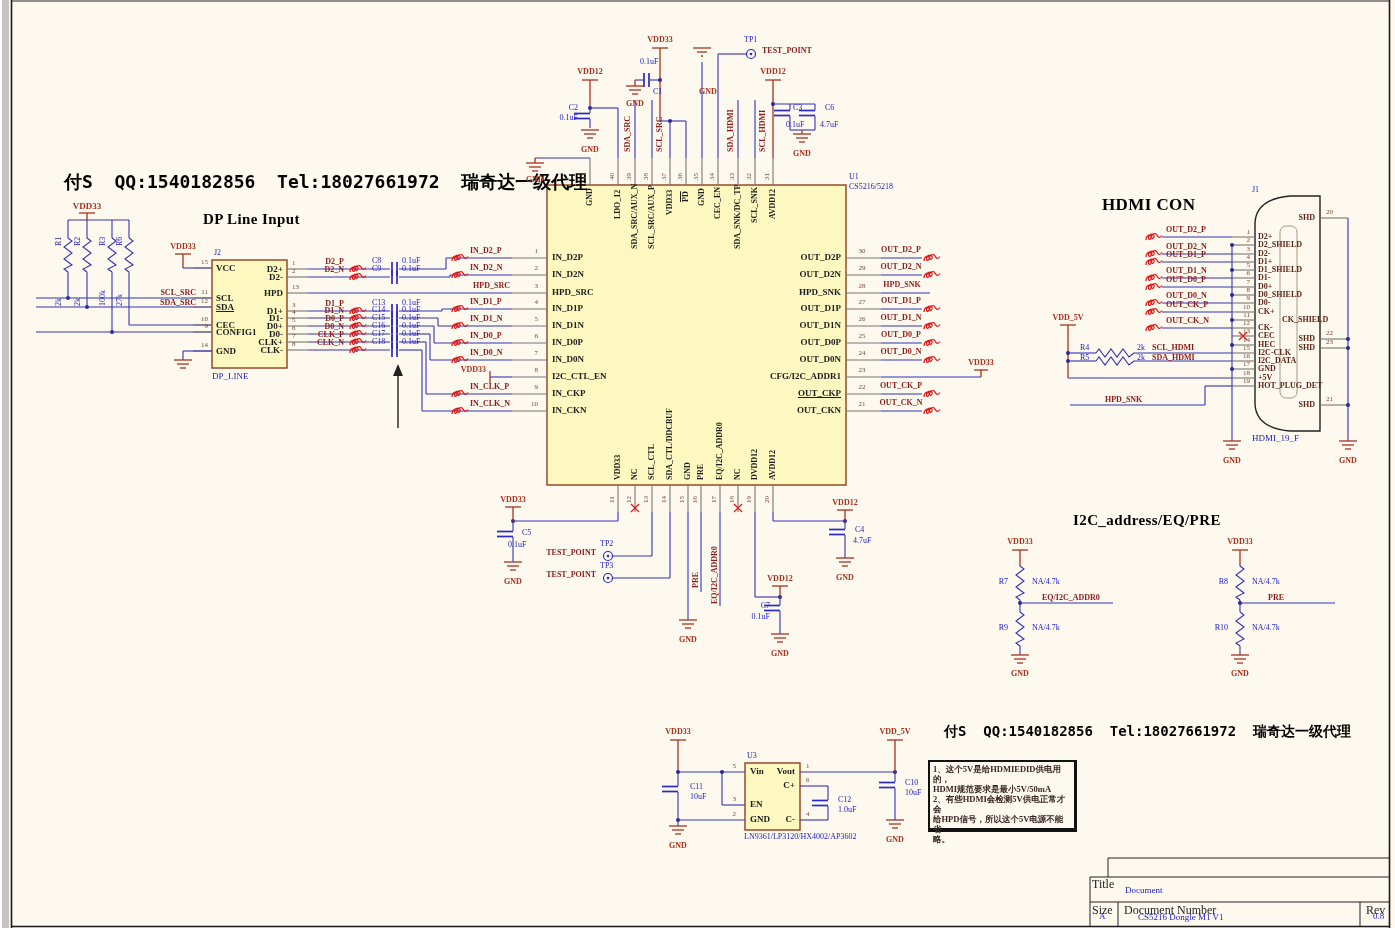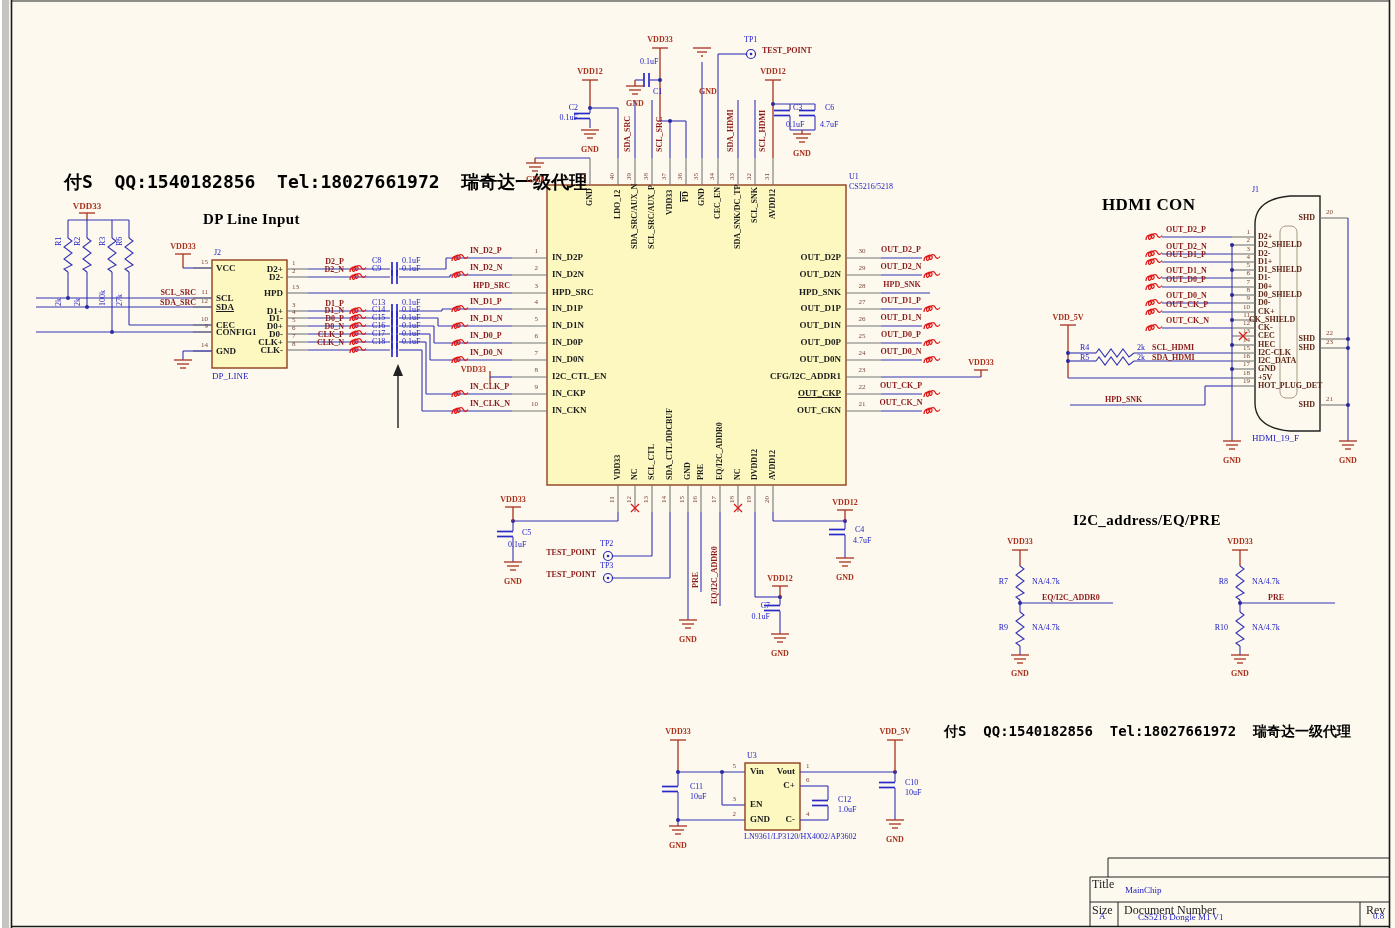--- a/index.html
+++ b/index.html
@@ -490,23 +490,30 @@
       <line x1="1360" y1="902" x2="1360" y2="926" class="tb"></line>
     </svg>
 
   <div class="t vendor" style="left:64px;top:173px">付S  QQ:1540182856  Tel:18027661972  瑞奇达一级代理</div>
   <div class="t vendor2" style="left:944px;top:724px">付S  QQ:1540182856  Tel:18027661972  瑞奇达一级代理</div>
 
   <div class="t ttl" style="left:203px;top:212px">DP Line Input</div>
   <div class="t ttl2" style="left:1102px;top:196px">HDMI CON</div>
   <div class="t ttl" style="left:1073px;top:513px">I2C_address/EQ/PRE</div>
 
+  <div class="note" style="left:928px;top:760px;width:138px;height:62px" id="note2">
+      <div>1、这个5V是给HDMIEDID供电用的，</div>
+      <div>HDMI规范要求是最小5V/50mA</div>
+      <div>2、有些HDMI会检测5V供电正常才会</div>
+      <div>给HPD信号，所以这个5V电源不能省</div>
+      <div>略。</div>
+    </div>
 
   <div class="t tbl" style="left:1092px;top:878px">Title</div>
-  <div class="t blue s9" style="left:1125px;top:886px">MainChip</div>
+  <div class="t blue s9" style="left:1125px;top:886px">Document</div>
   <div class="t tbl" style="left:1092px;top:904px">Size</div>
   <div class="t blue s9" style="left:1099px;top:912px">A</div>
   <div class="t tbl" style="left:1124px;top:904px">Document Number</div>
   <div class="t blue s9" style="left:1138px;top:913px">CS5216 Dongle M1 V1</div>
   <div class="t tbl" style="left:1366px;top:904px">Rev</div>
   <div class="t blue s9" style="left:1373px;top:912px">0.8</div>
 <span class="t pwr s9" style="left: 87px; top: 202px; transform: translateX(-50%);">VDD33</span>
     <span class="t blue s8" style="left: 55px; top: 246px; transform: rotate(-90deg); transform-origin: 0px 0px;">R1</span>
     <span class="t blue s8" style="left: 55px; top: 306px; transform: rotate(-90deg); transform-origin: 0px 0px;">2k</span>
     <span class="t blue s8" style="left: 74px; top: 246px; transform: rotate(-90deg); transform-origin: 0px 0px;">R2</span>
@@ -735,21 +742,21 @@
     <span class="t jn s8" style="left: 1258px; top: 274px;">D1-</span>
     <span class="t num s7" style="left: 1250px; top: 279px; transform: translateX(-100%);">7</span>
     <span class="t jn s8" style="left: 1258px; top: 283px;">D0+</span>
     <span class="t num s7" style="left: 1250px; top: 287px; transform: translateX(-100%);">8</span>
     <span class="t jn s8" style="left: 1258px; top: 291px;">D0_SHIELD</span>
     <span class="t num s7" style="left: 1250px; top: 295px; transform: translateX(-100%);">9</span>
     <span class="t jn s8" style="left: 1258px; top: 299px;">D0-</span>
     <span class="t num s7" style="left: 1250px; top: 304px; transform: translateX(-100%);">10</span>
     <span class="t jn s8" style="left: 1258px; top: 308px;">CK+</span>
     <span class="t num s7" style="left: 1250px; top: 312px; transform: translateX(-100%);">11</span>
-    <span class="t jn s8" style="left: 1249px; top: 316px;">CK_SHIELD</span>
+    <span class="t jn s8" style="left: 1282px; top: 316px;">CK_SHIELD</span>
     <span class="t num s7" style="left: 1250px; top: 320px; transform: translateX(-100%);">12</span>
     <span class="t jn s8" style="left: 1258px; top: 324px;">CK-</span>
     <span class="t num s7" style="left: 1250px; top: 328px; transform: translateX(-100%);">13</span>
     <span class="t jn s8" style="left: 1258px; top: 332px;">CEC</span>
     <span class="t num s7" style="left: 1250px; top: 337px; transform: translateX(-100%);">14</span>
     <span class="t jn s8" style="left: 1258px; top: 341px;">HEC</span>
     <span class="t num s7" style="left: 1250px; top: 345px; transform: translateX(-100%);">15</span>
     <span class="t jn s8" style="left: 1258px; top: 349px;">I2C-CLK</span>
     <span class="t num s7" style="left: 1250px; top: 353px; transform: translateX(-100%);">16</span>
     <span class="t jn s8" style="left: 1258px; top: 357px;">I2C_DATA</span>

